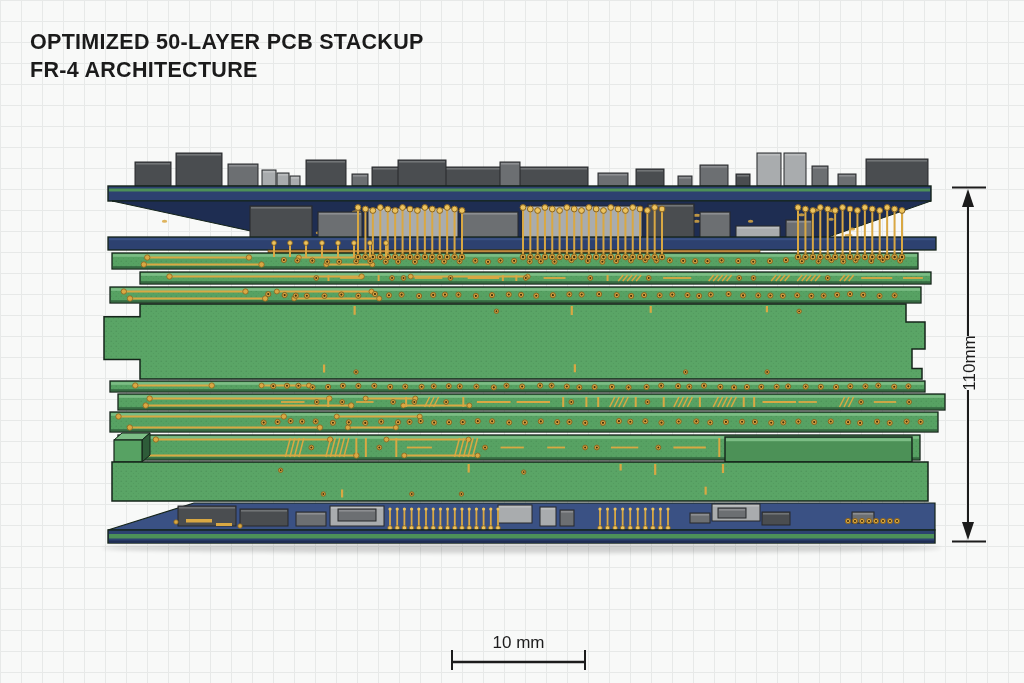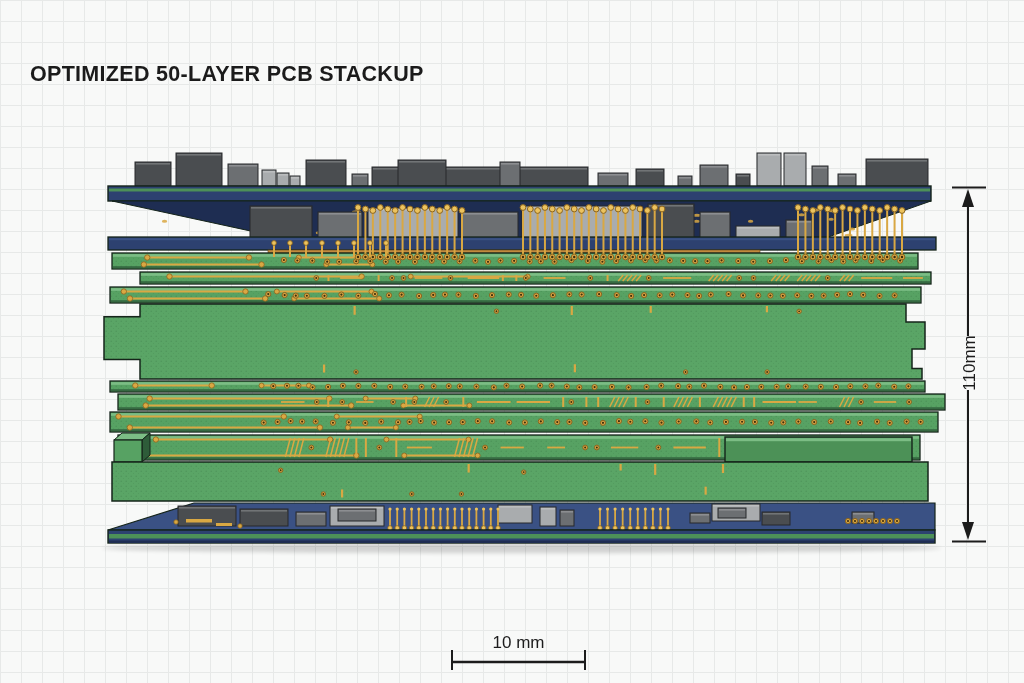--- a/index.html
+++ b/index.html
@@ -8,30 +8,31 @@
     background-color:#f8f9f8;
     background-image:
       linear-gradient(#e7e9e8 1px, transparent 1px),
       linear-gradient(90deg,#e7e9e8 1px, transparent 1px);
     background-size:21px 21px;
     font-family:"Liberation Sans", sans-serif;
   }
   .title{
     position:absolute;left:30px;top:28px;
     color:#1b1b1b;font-size:21.5px;font-weight:600;
-    line-height:28px;letter-spacing:.3px;margin-top:32px;
+    line-height:28px;letter-spacing:.3px;
   }
   svg{position:absolute;left:0;top:0;}
   svg text{font-family:"Liberation Sans", sans-serif;font-size:17px;fill:#1c1c1c;}
 </style>
 </head>
 <body>
 
 <div class="title">
   <div>OPTIMIZED 50-LAYER PCB STACKUP</div>
+  <div>FR-4 ARCHITECTURE</div>
 </div>
 
 <svg width="1024" height="683" viewBox="0 0 1024 683">
   <defs>
     <pattern id="coretex" width="5" height="5" patternUnits="userSpaceOnUse">
       <circle cx="1.2" cy="1.2" r="0.7" fill="#1e4f2a" opacity="0.22"></circle>
       <circle cx="3.6" cy="3.6" r="0.5" fill="#1e4f2a" opacity="0.16"></circle>
     </pattern>
     <filter id="soft" x="-20%" y="-200%" width="140%" height="500%">
       <feGaussianBlur stdDeviation="2.2"></feGaussianBlur>

